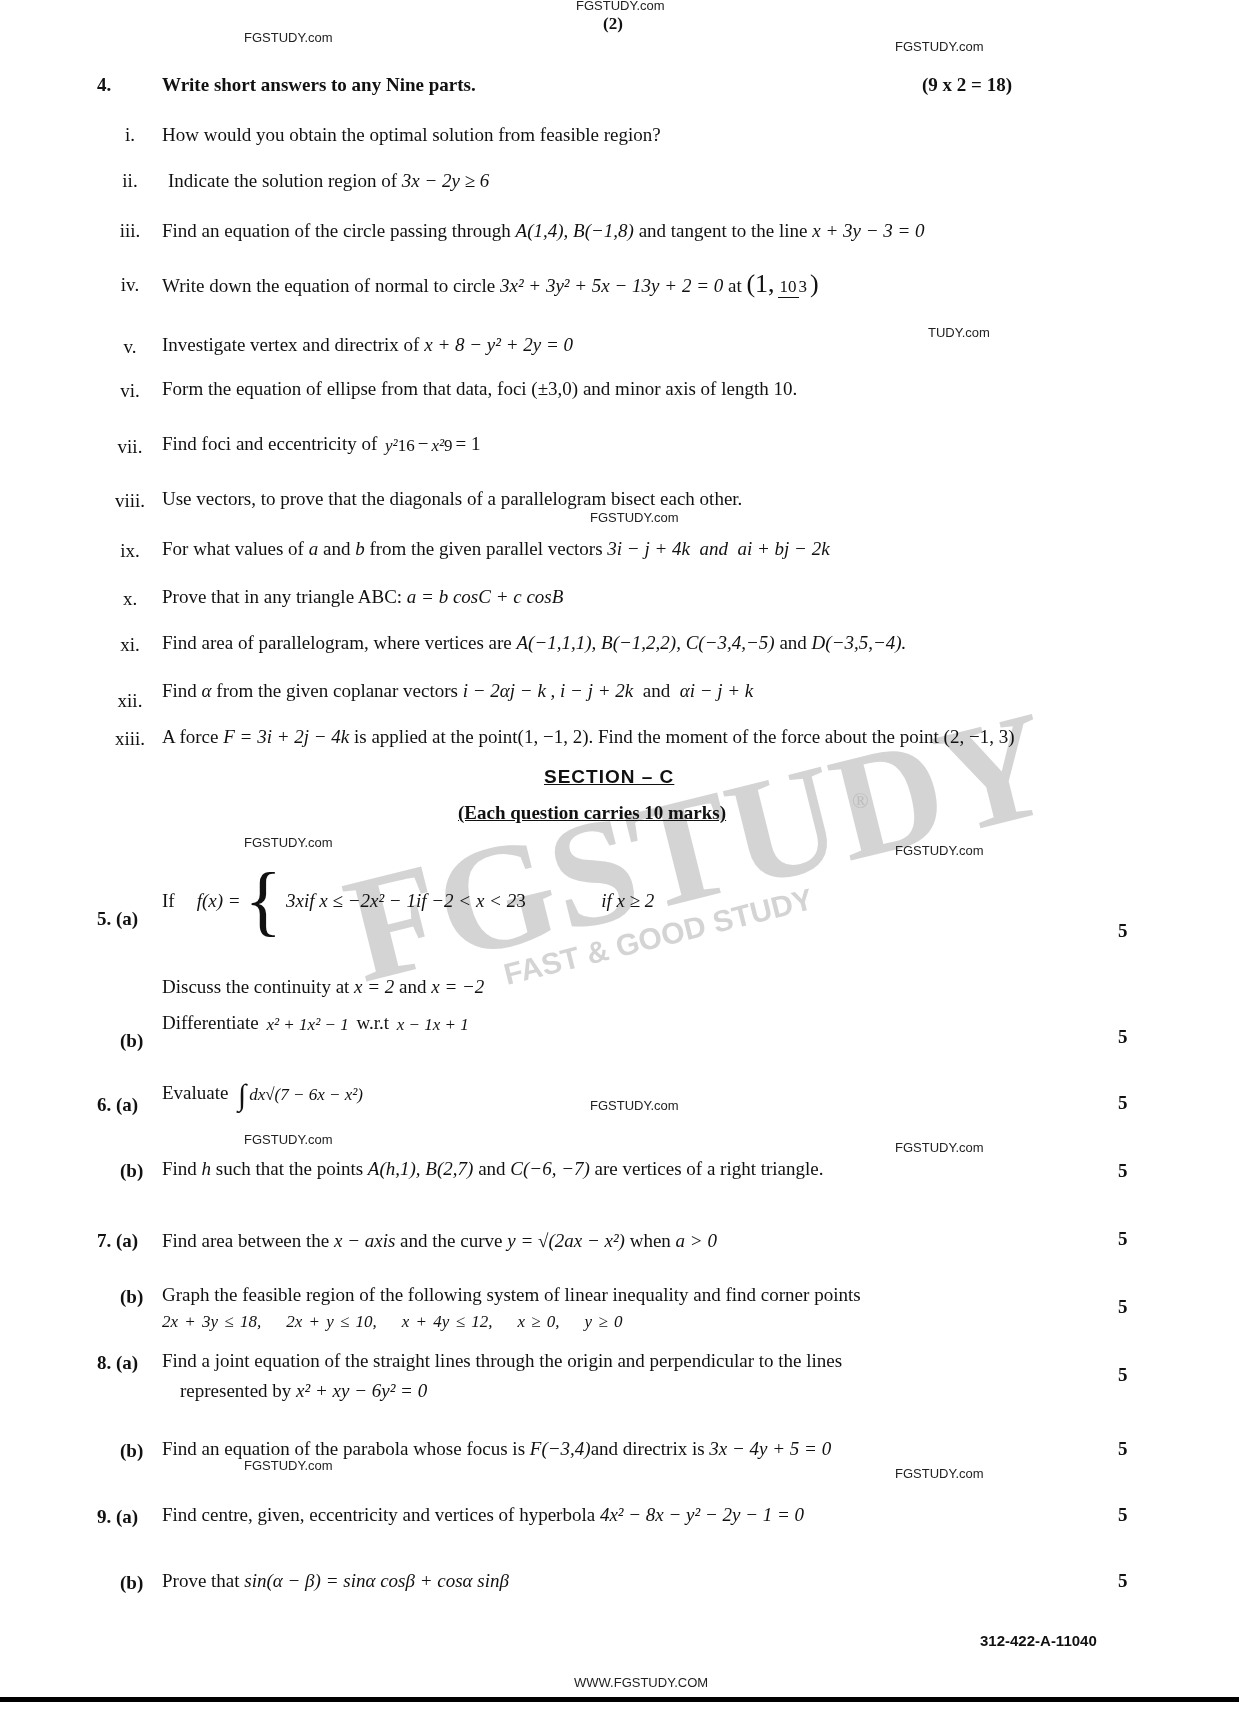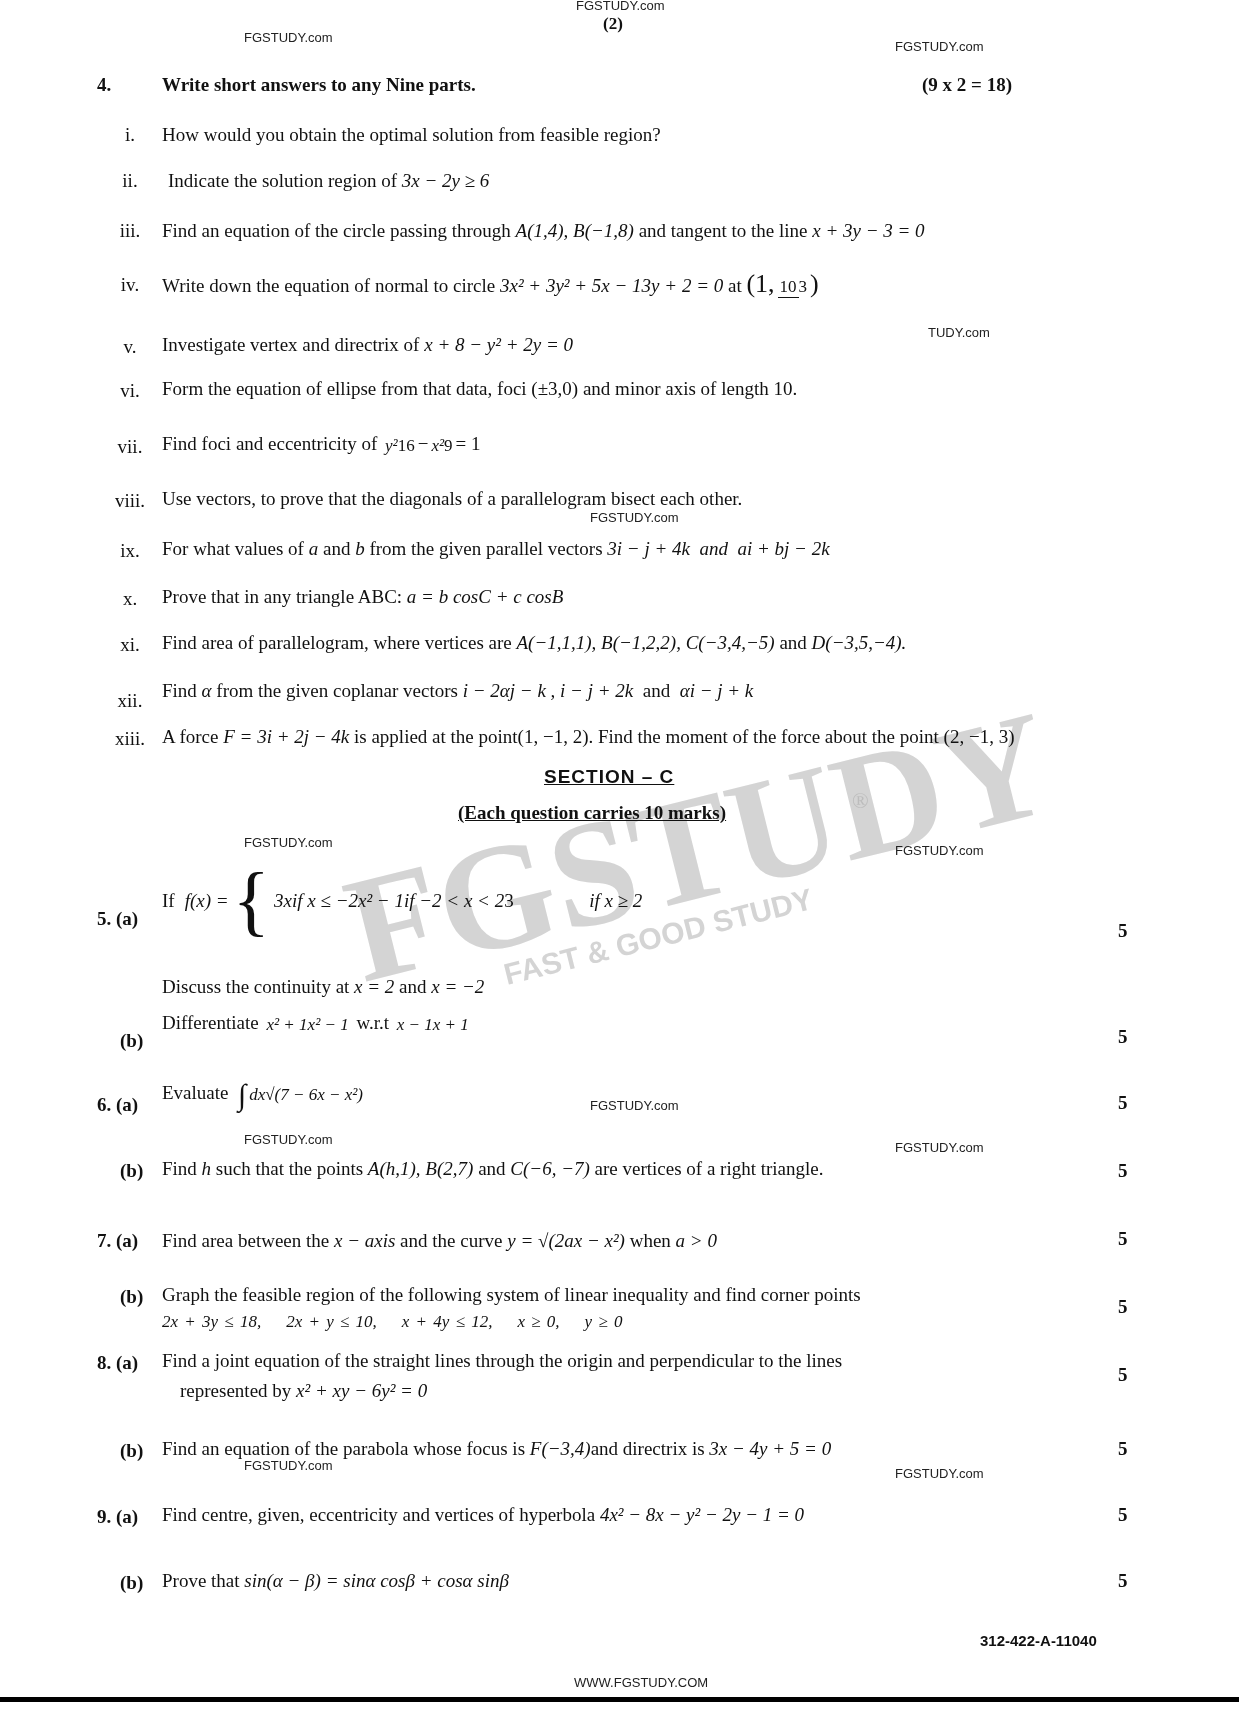--- a/index.html
+++ b/index.html
@@ -93,21 +93,21 @@
 <div class="abs qtext" style="left:162px;top:726px;"><span>A force</span> <i class="m">F = 3i + 2j − 4k</i> <span>is applied at the point</span><span>(1, −1, 2)</span><span>. Find the moment of the force about the point</span> <span>(2, −1, 3)</span></div>
 
 <div class="abs sec-title" style="left:544px;top:766px;">SECTION – C</div>
 <div class="abs sec-sub" style="left:458px;top:802px;">(Each question carries 10 marks)</div>
 <div class="abs wm" style="left:244px;top:835px;">FGSTUDY.com</div>
 <div class="abs wm" style="left:895px;top:843px;">FGSTUDY.com</div>
 
 <div class="abs num" style="left:97px;top:908px;"><span>5.</span> <span>(a)</span></div>
 <div class="abs qtext" style="left:162px;top:862px;">
   <span class="piece">
-    <span style="margin-right:10px;">If</span>
+    <span style="margin-right:22px;">If</span>
     <i class="m">f(x) =</i>
     <span class="brace">{</span>
     <span class="cases">
       <div><i class="m" style="width:85px;">3x</i><i class="m">if   x ≤ −2</i></div>
       <div><i class="m" style="width:85px;">x² − 1</i><i class="m">if   −2 &lt; x &lt; 2</i></div>
       <div><span style="width:85px;">3</span><i class="m">if   x ≥ 2</i></div>
     </span>
   </span>
 </div>
 <div class="abs marks" style="left:1118px;top:920px;">5</div>

